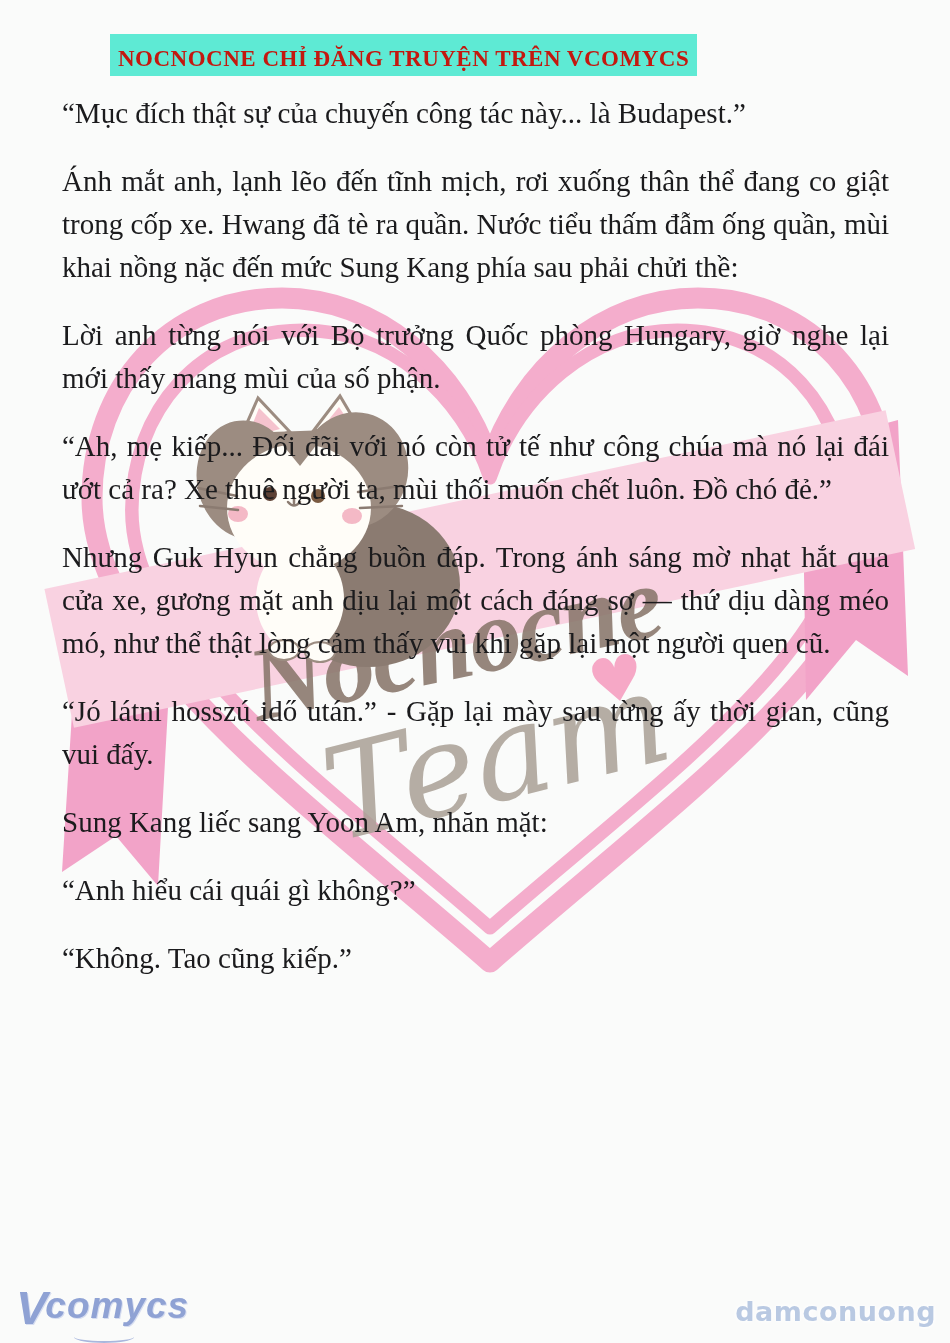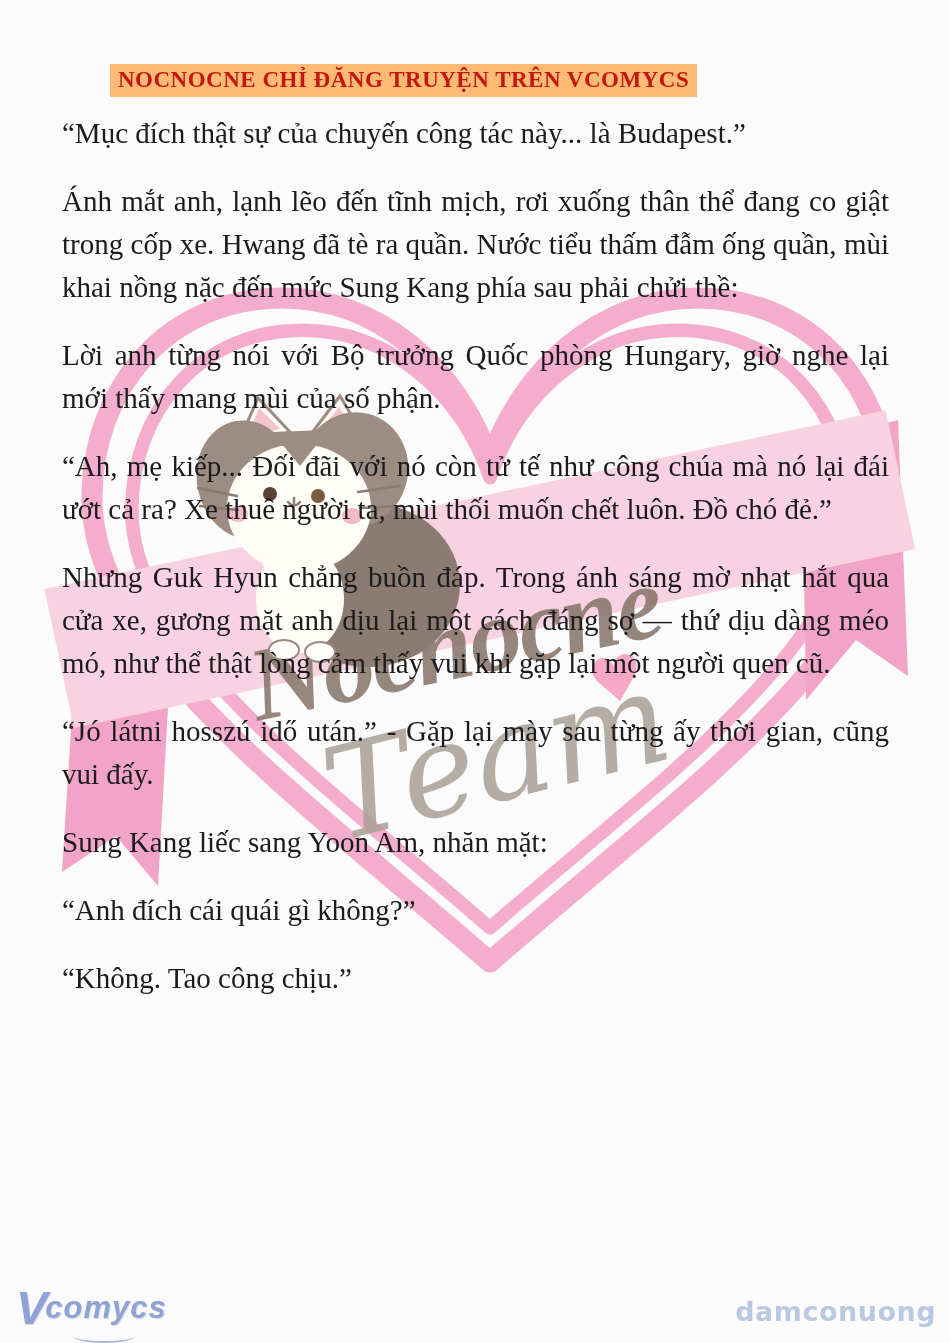--- a/index.html
+++ b/index.html
@@ -8,31 +8,31 @@
     width:950px;height:1343px;
     background:#fafbfa;
     overflow:hidden;
     font-family:"Liberation Serif", serif;
   }
   .watermark{
     position:absolute;left:0;top:0;width:950px;height:1343px;
     z-index:0;pointer-events:none;
   }
   .header-banner{
-    position:absolute;left:110px;top:64px;z-index:2;
-    background:#fdba74;
+    position:absolute;left:110px;top:34px;z-index:2;
+    background:#5eead4;
     color:#c3180f;
     font-weight:bold;
     font-size:23px;
     letter-spacing:0.5px;
-    padding:3px 8px 4px 8px;
+    padding:12px 8px 4px 8px;
     white-space:nowrap;
   }
   .text-block{
-    position:absolute;left:62px;top:112px;width:827px;z-index:1;
+    position:absolute;left:62px;top:92px;width:827px;z-index:1;
   }
   .text-block p{
     margin:0 0 25px 0;
     font-size:29px;
     line-height:43px;
     color:#1b1b1d;
     text-align:justify;
     font-weight:500;
   }
   .footer-logo{
@@ -44,21 +44,21 @@
     line-height:1;
     white-space:nowrap;
   }
   .footer-logo .logo-v{
     font-size:47px;
     vertical-align:-6px;
     letter-spacing:-2px;
     text-shadow:1px 1px 0 #d6ddf0;
   }
   .footer-logo .logo-rest{
-    font-size:31px;
+    font-size:37px;
     letter-spacing:1px;
     text-shadow:1px 1px 0 #d6ddf0;
   }
   .footer-logo .logo-swirl{
     display:block;
     margin:-2px 0 0 58px;
     width:60px;height:12px;
     border-bottom:2px solid #a9b7dd;
     border-radius:0 0 60px 60px/0 0 12px 12px;
   }
@@ -129,22 +129,22 @@
   <div class="header-banner">NOCNOCNE CHỈ ĐĂNG TRUYỆN TRÊN VCOMYCS</div>
 
   <div class="text-block">
     <p>“Mục đích thật sự của chuyến công tác này... là Budapest.”</p>
     <p>Ánh mắt anh, lạnh lẽo đến tĩnh mịch, rơi xuống thân thể đang co giật trong cốp xe. Hwang đã tè ra quần. Nước tiểu thấm đẫm ống quần, mùi khai nồng nặc đến mức Sung Kang phía sau phải chửi thề:</p>
     <p>Lời anh từng nói với Bộ trưởng Quốc phòng Hungary, giờ nghe lại mới thấy mang mùi của số phận.</p>
     <p>“Ah, mẹ kiếp... Đối đãi với nó còn tử tế như công chúa mà nó lại đái ướt cả ra? Xe thuê người ta, mùi thối muốn chết luôn. Đồ chó đẻ.”</p>
     <p>Nhưng Guk Hyun chẳng buồn đáp. Trong ánh sáng mờ nhạt hắt qua cửa xe, gương mặt anh dịu lại một cách đáng sợ — thứ dịu dàng méo mó, như thể thật lòng cảm thấy vui khi gặp lại một người quen cũ.</p>
     <p>“Jó látni hosszú idő után.” - Gặp lại mày sau từng ấy thời gian, cũng vui đấy.</p>
     <p>Sung Kang liếc sang Yoon Am, nhăn mặt:</p>
-    <p>“Anh đích cái quái gì không?”</p>
-    <p>“Không. Tao công chịu.”</p>
+    <p>“Anh hiểu cái quái gì không?”</p>
+    <p>“Không. Tao cũng kiếp.”</p>
   </div>
 
   <div class="footer-logo">
     <span class="logo-v">V</span><span class="logo-rest">comycs</span>
     <span class="logo-swirl"></span>
   </div>
 
   <div class="credit">damconuong</div>
 
 </div>

